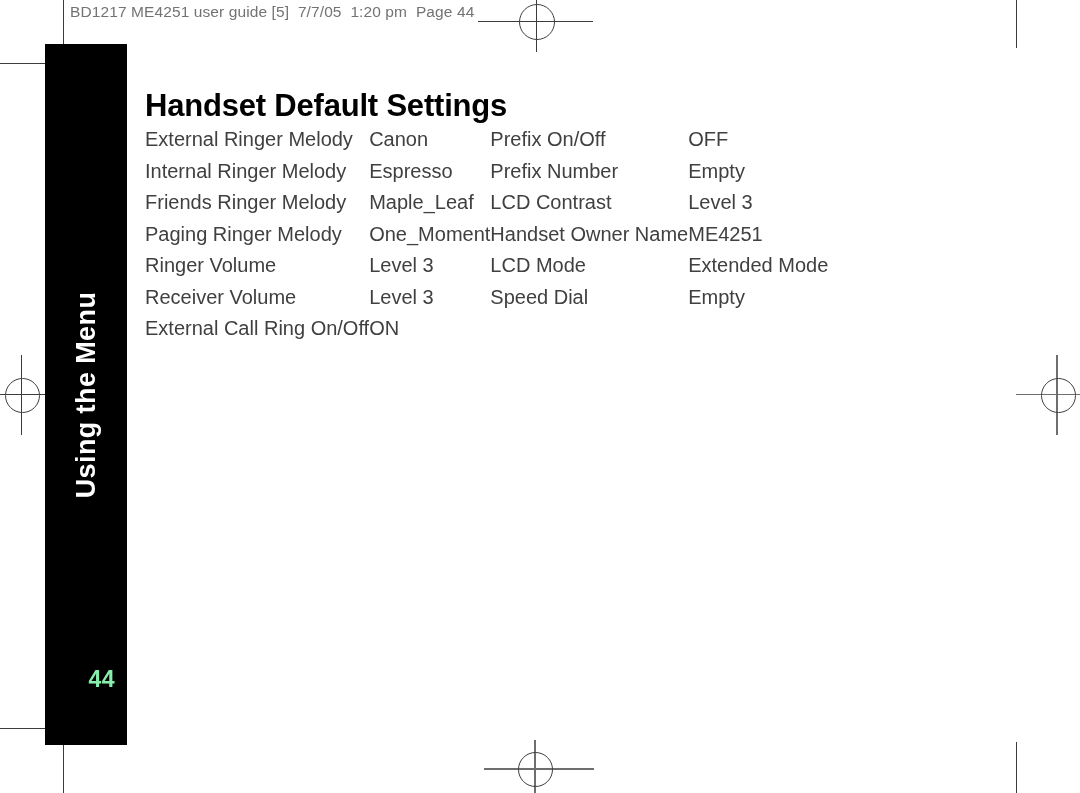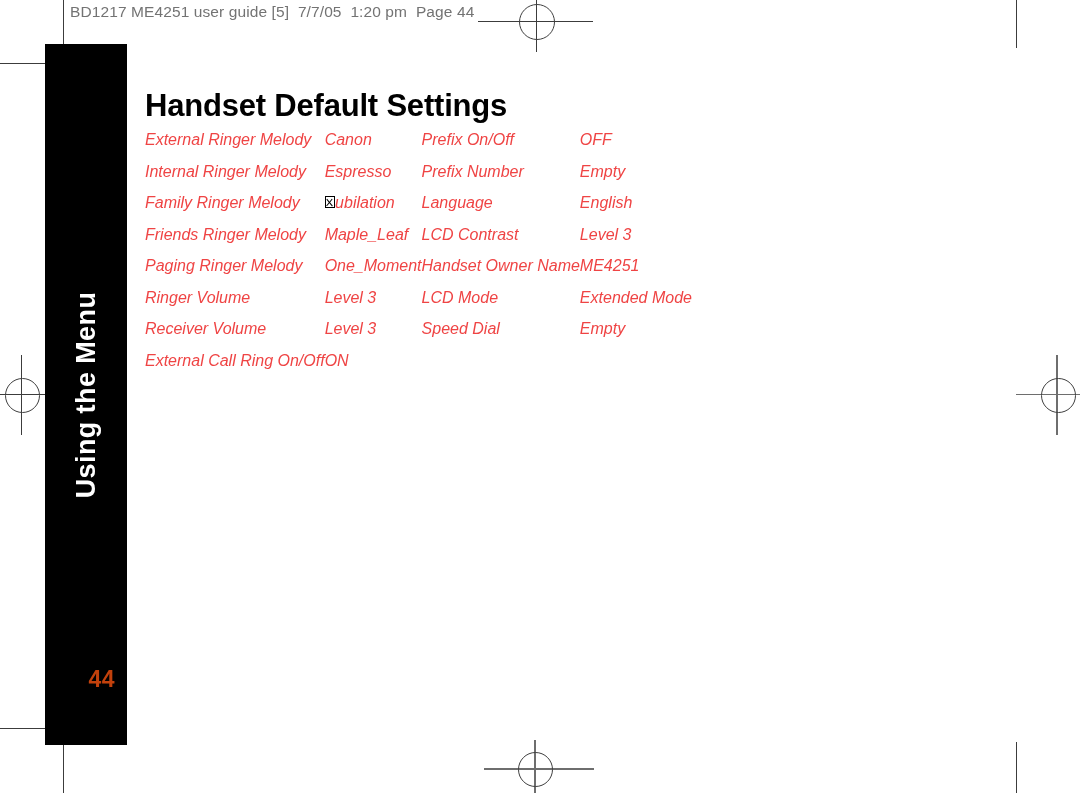--- a/index.html
+++ b/index.html
@@ -64,21 +64,21 @@
     white-space: nowrap;
     color: #ffffff;
     font-size: 27px;
     font-weight: bold;
     letter-spacing: 0.4px;
   }
   .tab-pagenum {
     position: absolute;
     right: 12px;
     bottom: 52px;
-    color: #c2410c;
+    color: #86efac;
     font-size: 23px;
     font-weight: bold;
     letter-spacing: 0.5px;
     margin-top: 7px;
   }
 
   
   .content {
     position: absolute;
     left: 145px;
@@ -95,28 +95,27 @@
     white-space: nowrap;
   }
 
   .settings-table {
     position: absolute;
     left: 0px;
     top: 124px;
     border-collapse: collapse;
   }
   .settings-table td {
-    font-size: 16px;
-    color: #ef4444;
+    font-size: 20px;
+    color: #404040;
     padding: 0;
     height: 31.5px;
     vertical-align: middle;
     white-space: nowrap;
     line-height: 31.5px;
-    font-style: italic;
   }
   .col-a { width: 277px; }
   .col-b { width: 156px; }
   .col-c { width: 274px; }
   .col-d { width: 180px; }
 
   .tofu {
     display: inline-block;
     width: 0.62em;
     height: 0.78em;
@@ -192,26 +191,20 @@
             <td>Prefix On/Off</td>
             <td>OFF</td>
           </tr>
           <tr>
             <td>Internal Ringer Melody</td>
             <td>Espresso</td>
             <td>Prefix Number</td>
             <td>Empty</td>
           </tr>
           <tr>
-            <td>Family Ringer Melody</td>
-            <td><span class="tofu"></span>ubilation</td>
-            <td>Language</td>
-            <td>English</td>
-          </tr>
-          <tr>
             <td>Friends Ringer Melody</td>
             <td>Maple_Leaf</td>
             <td>LCD Contrast</td>
             <td>Level 3</td>
           </tr>
           <tr>
             <td>Paging Ringer Melody</td>
             <td>One_Moment</td>
             <td>Handset Owner Name</td>
             <td>ME4251</td>

